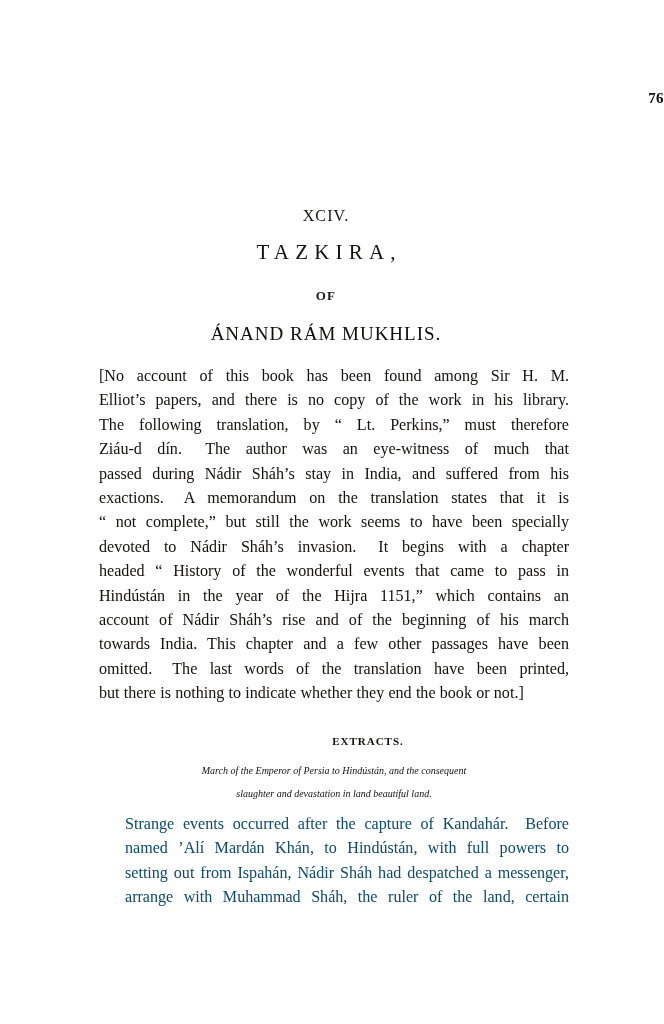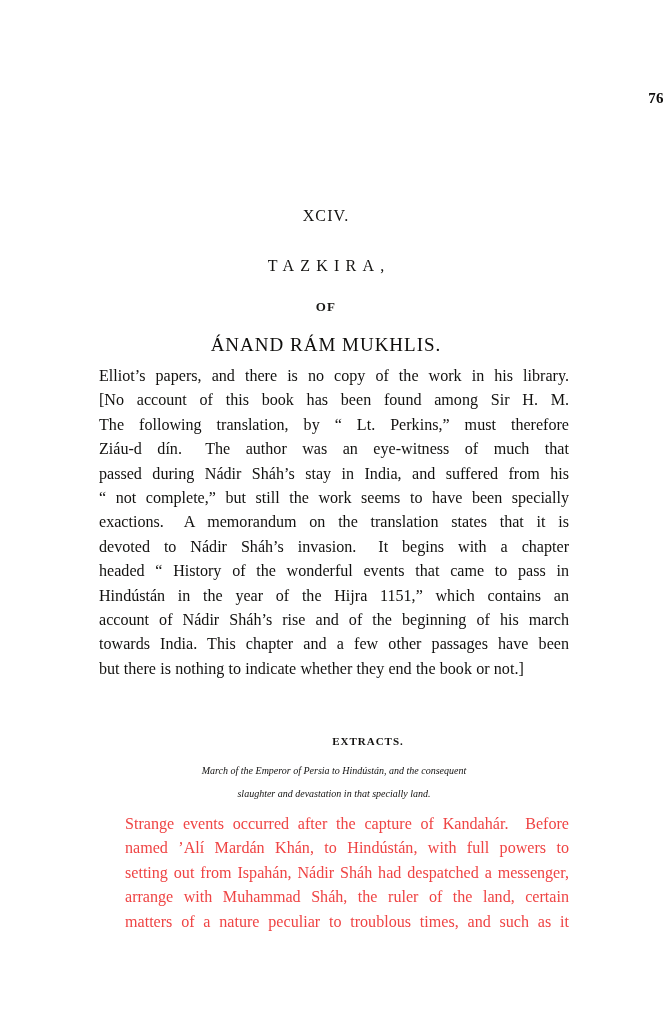--- a/index.html
+++ b/index.html
@@ -39,22 +39,22 @@
     width: 652px;
     text-align: center;
   }
   .chapter-number {
     font-size: 16px;
     letter-spacing: 1.1px;
     color: #141311;
     line-height: 1;
   }
   .work-title {
-    margin-top: 34px;
-    font-size: 16px;
+    margin-top: 18px;
+    font-size: 21px;
     letter-spacing: 6.2px;
     text-indent: 6.2px;
     color: #141311;
     line-height: 1;
   }
   .of-label {
     margin-top: 26px;
     font-size: 13px;
     font-weight: bold;
     letter-spacing: 1.2px;
@@ -117,21 +117,21 @@
   }
 
   
   .extract-body {
     top: 812px;
     text-align: justify;
     text-align-last: justify;
     text-indent: 26px;
     font-size: 16.1px;
     line-height: 24.4px;
-    color: #ef4444;
+    color: #0c4a6e;
   }
   .extract-body .last-line {
     text-align-last: justify;
   }
 
   .line { display: block; }
 </style>
 </head>
 <body>
 
@@ -140,43 +140,43 @@
   <div class="folio">76</div>
 
   <div class="title-block">
     <div class="chapter-number">XCIV.</div>
     <div class="work-title">TAZKIRA,</div>
     <div class="of-label">OF</div>
     <div class="author-name">ÁNAND RÁM MUKHLIS.</div>
   </div>
 
   <div class="text-col editor-note">
+    <span class="line">[No account of this book has been found among Sir H. M.</span>
     <span class="line">Elliot’s papers, and there is no copy of the work in his library.</span>
-    <span class="line">[No account of this book has been found among Sir H. M.</span>
     <span class="line">The following translation, by “ Lt. Perkins,” must therefore</span>
     <span class="line">Ziáu-d dín.  The author was an eye-witness of much that</span>
     <span class="line">passed during Nádir Sháh’s stay in India, and suffered from his</span>
+    <span class="line">exactions.  A memorandum on the translation states that it is</span>
     <span class="line">“ not complete,” but still the work seems to have been specially</span>
-    <span class="line">exactions.  A memorandum on the translation states that it is</span>
     <span class="line">devoted to Nádir Sháh’s invasion.  It begins with a chapter</span>
     <span class="line">headed “ History of the wonderful events that came to pass in</span>
     <span class="line">Hindústán in the year of the Hijra 1151,” which contains an</span>
     <span class="line">account of Nádir Sháh’s rise and of the beginning of his march</span>
     <span class="line">towards India. This chapter and a few other passages have been</span>
+    <span class="line">omitted.  The last words of the translation have been printed,</span>
     <span class="line last-line">but there is nothing to indicate whether they end the book or not.]</span>
   </div>
 
   <div class="extracts-heading">EXTRACTS.</div>
 
   <div class="subtitle">
     <span class="line">March of the Emperor of Persia to Hindústán, and the consequent</span>
-    <span class="line">slaughter and devastation in that specially land.</span>
+    <span class="line">slaughter and devastation in land beautiful land.</span>
   </div>
 
   <div class="text-col extract-body">
     <span class="line">Strange events occurred after the capture of Kandahár.  Before</span>
     <span class="line">named ’Alí Mardán Khán, to Hindústán, with full powers to</span>
     <span class="line">setting out from Ispahán, Nádir Sháh had despatched a messenger,</span>
     <span class="line">arrange with Muhammad Sháh, the ruler of the land, certain</span>
-    <span class="line last-line">matters of a nature peculiar to troublous times, and such as it</span>
   </div>
 
 </div>
 
 </body></html>

